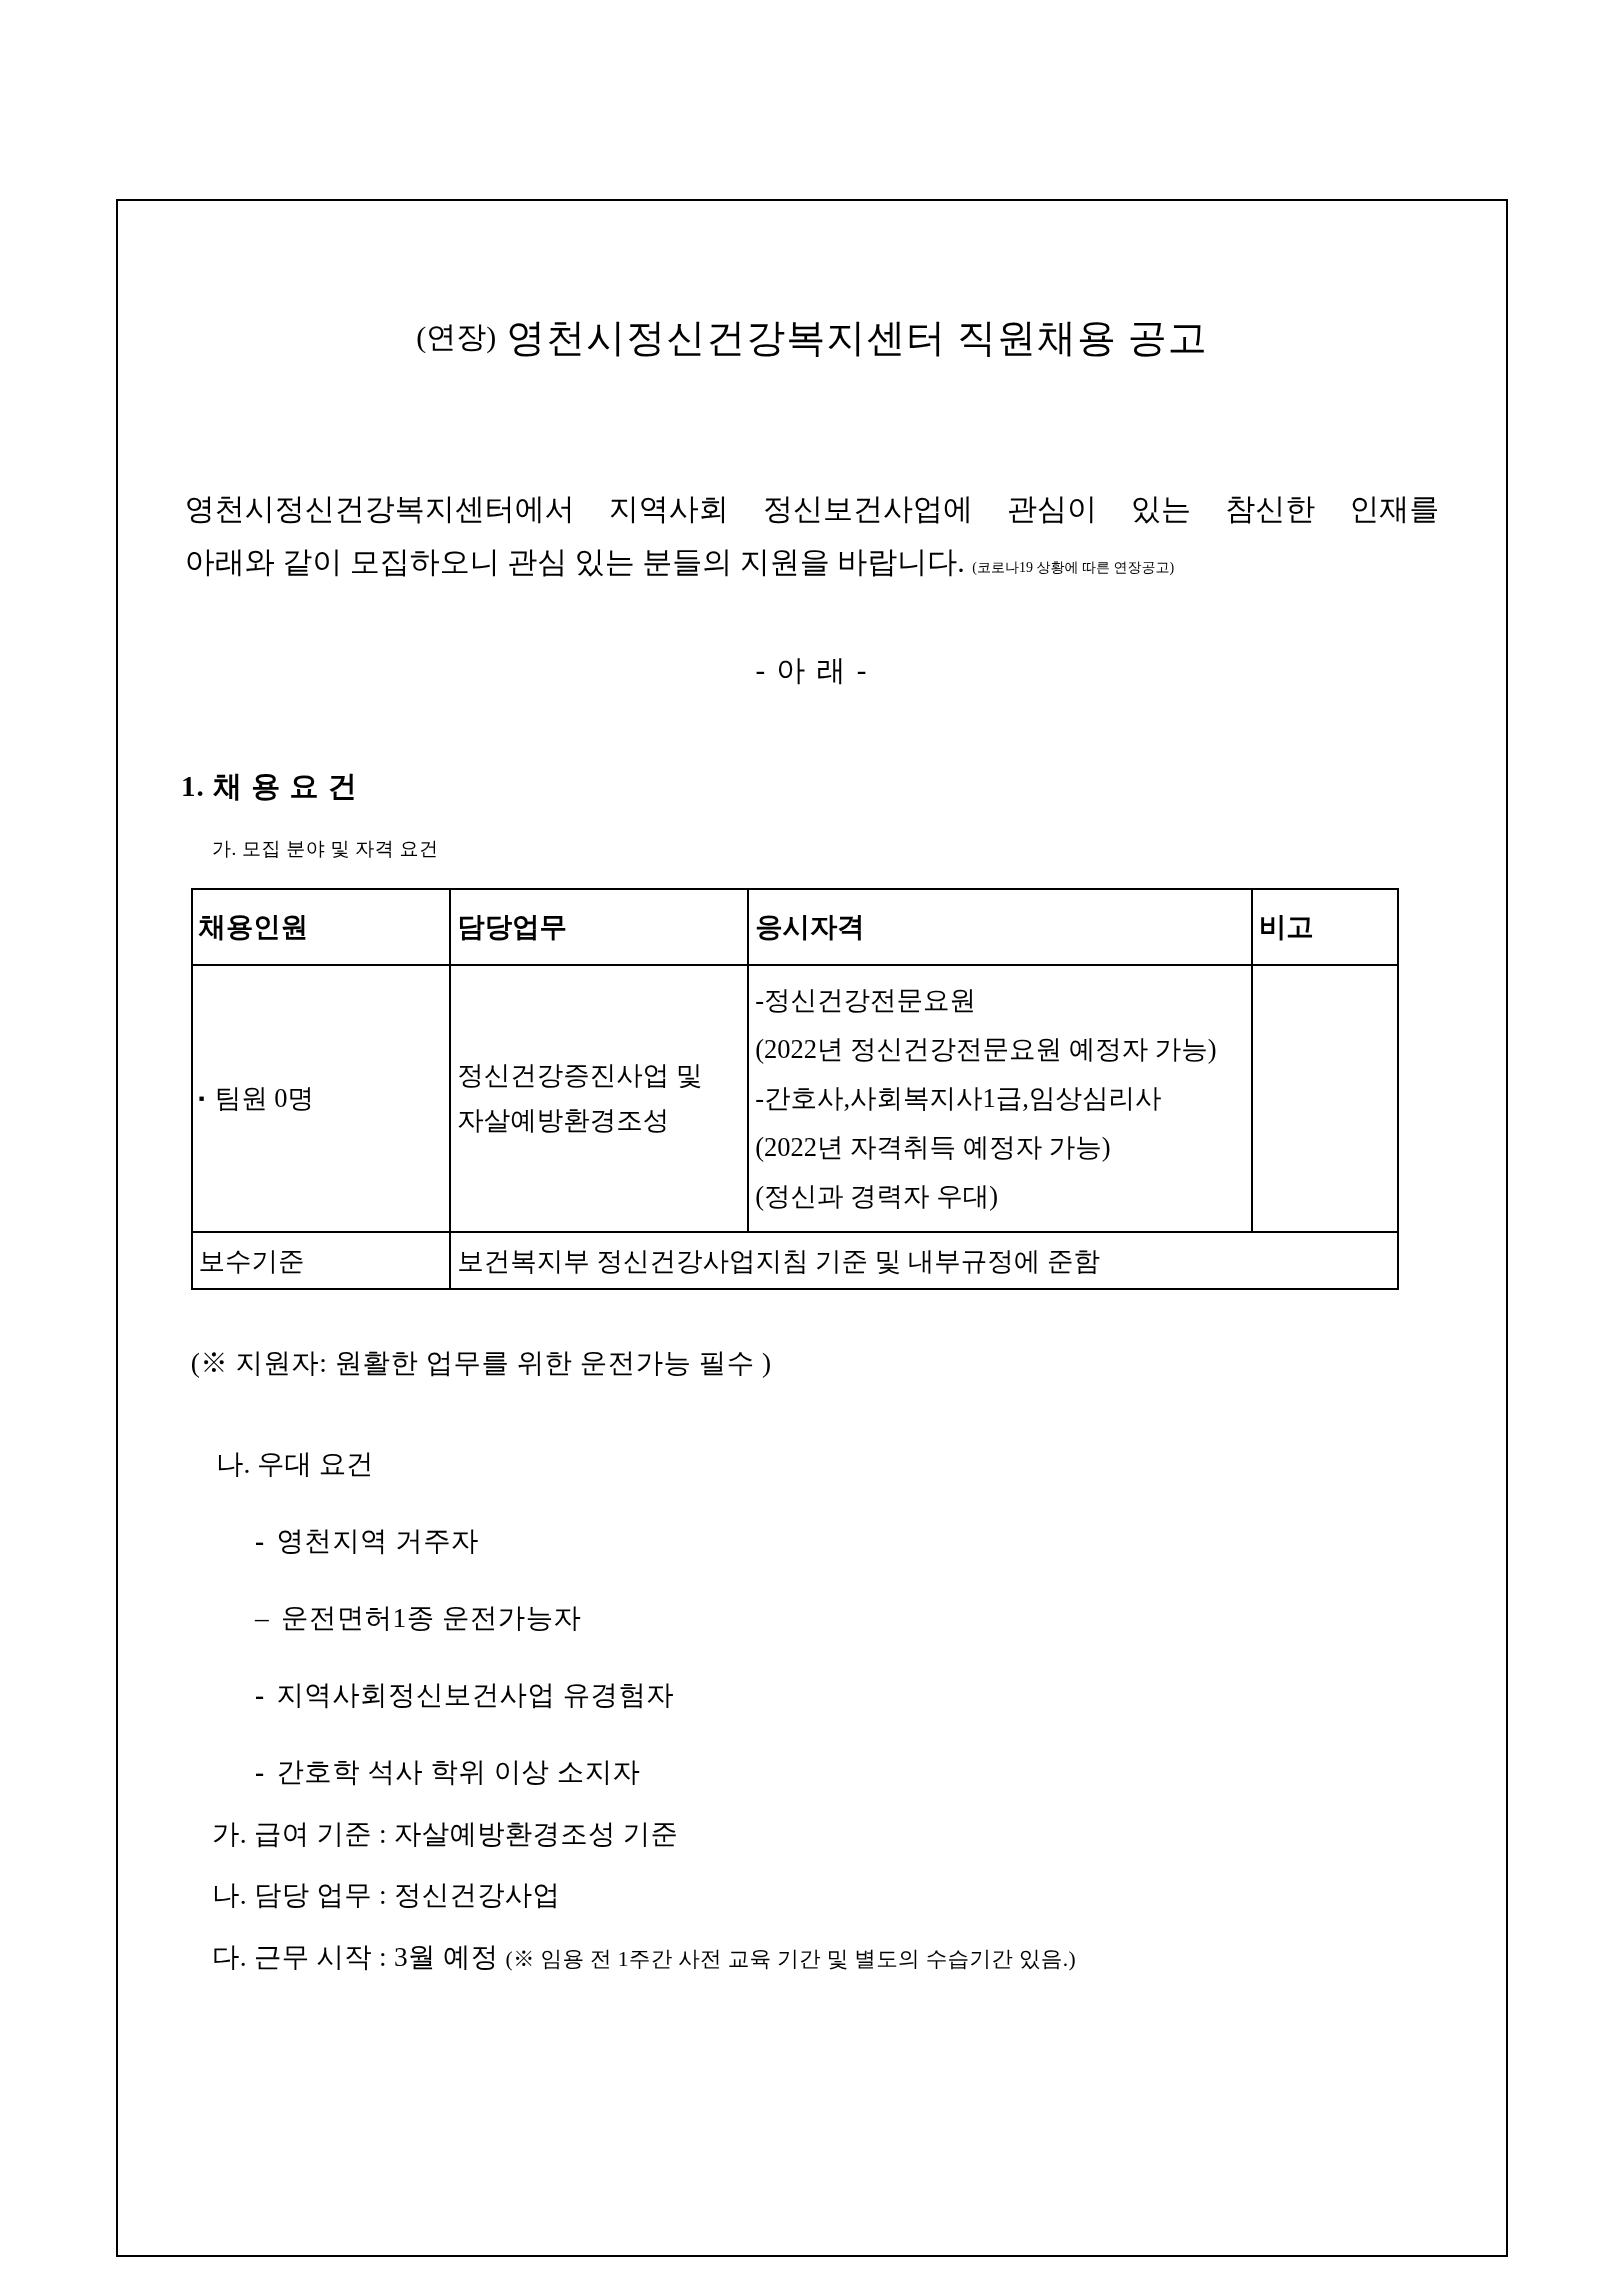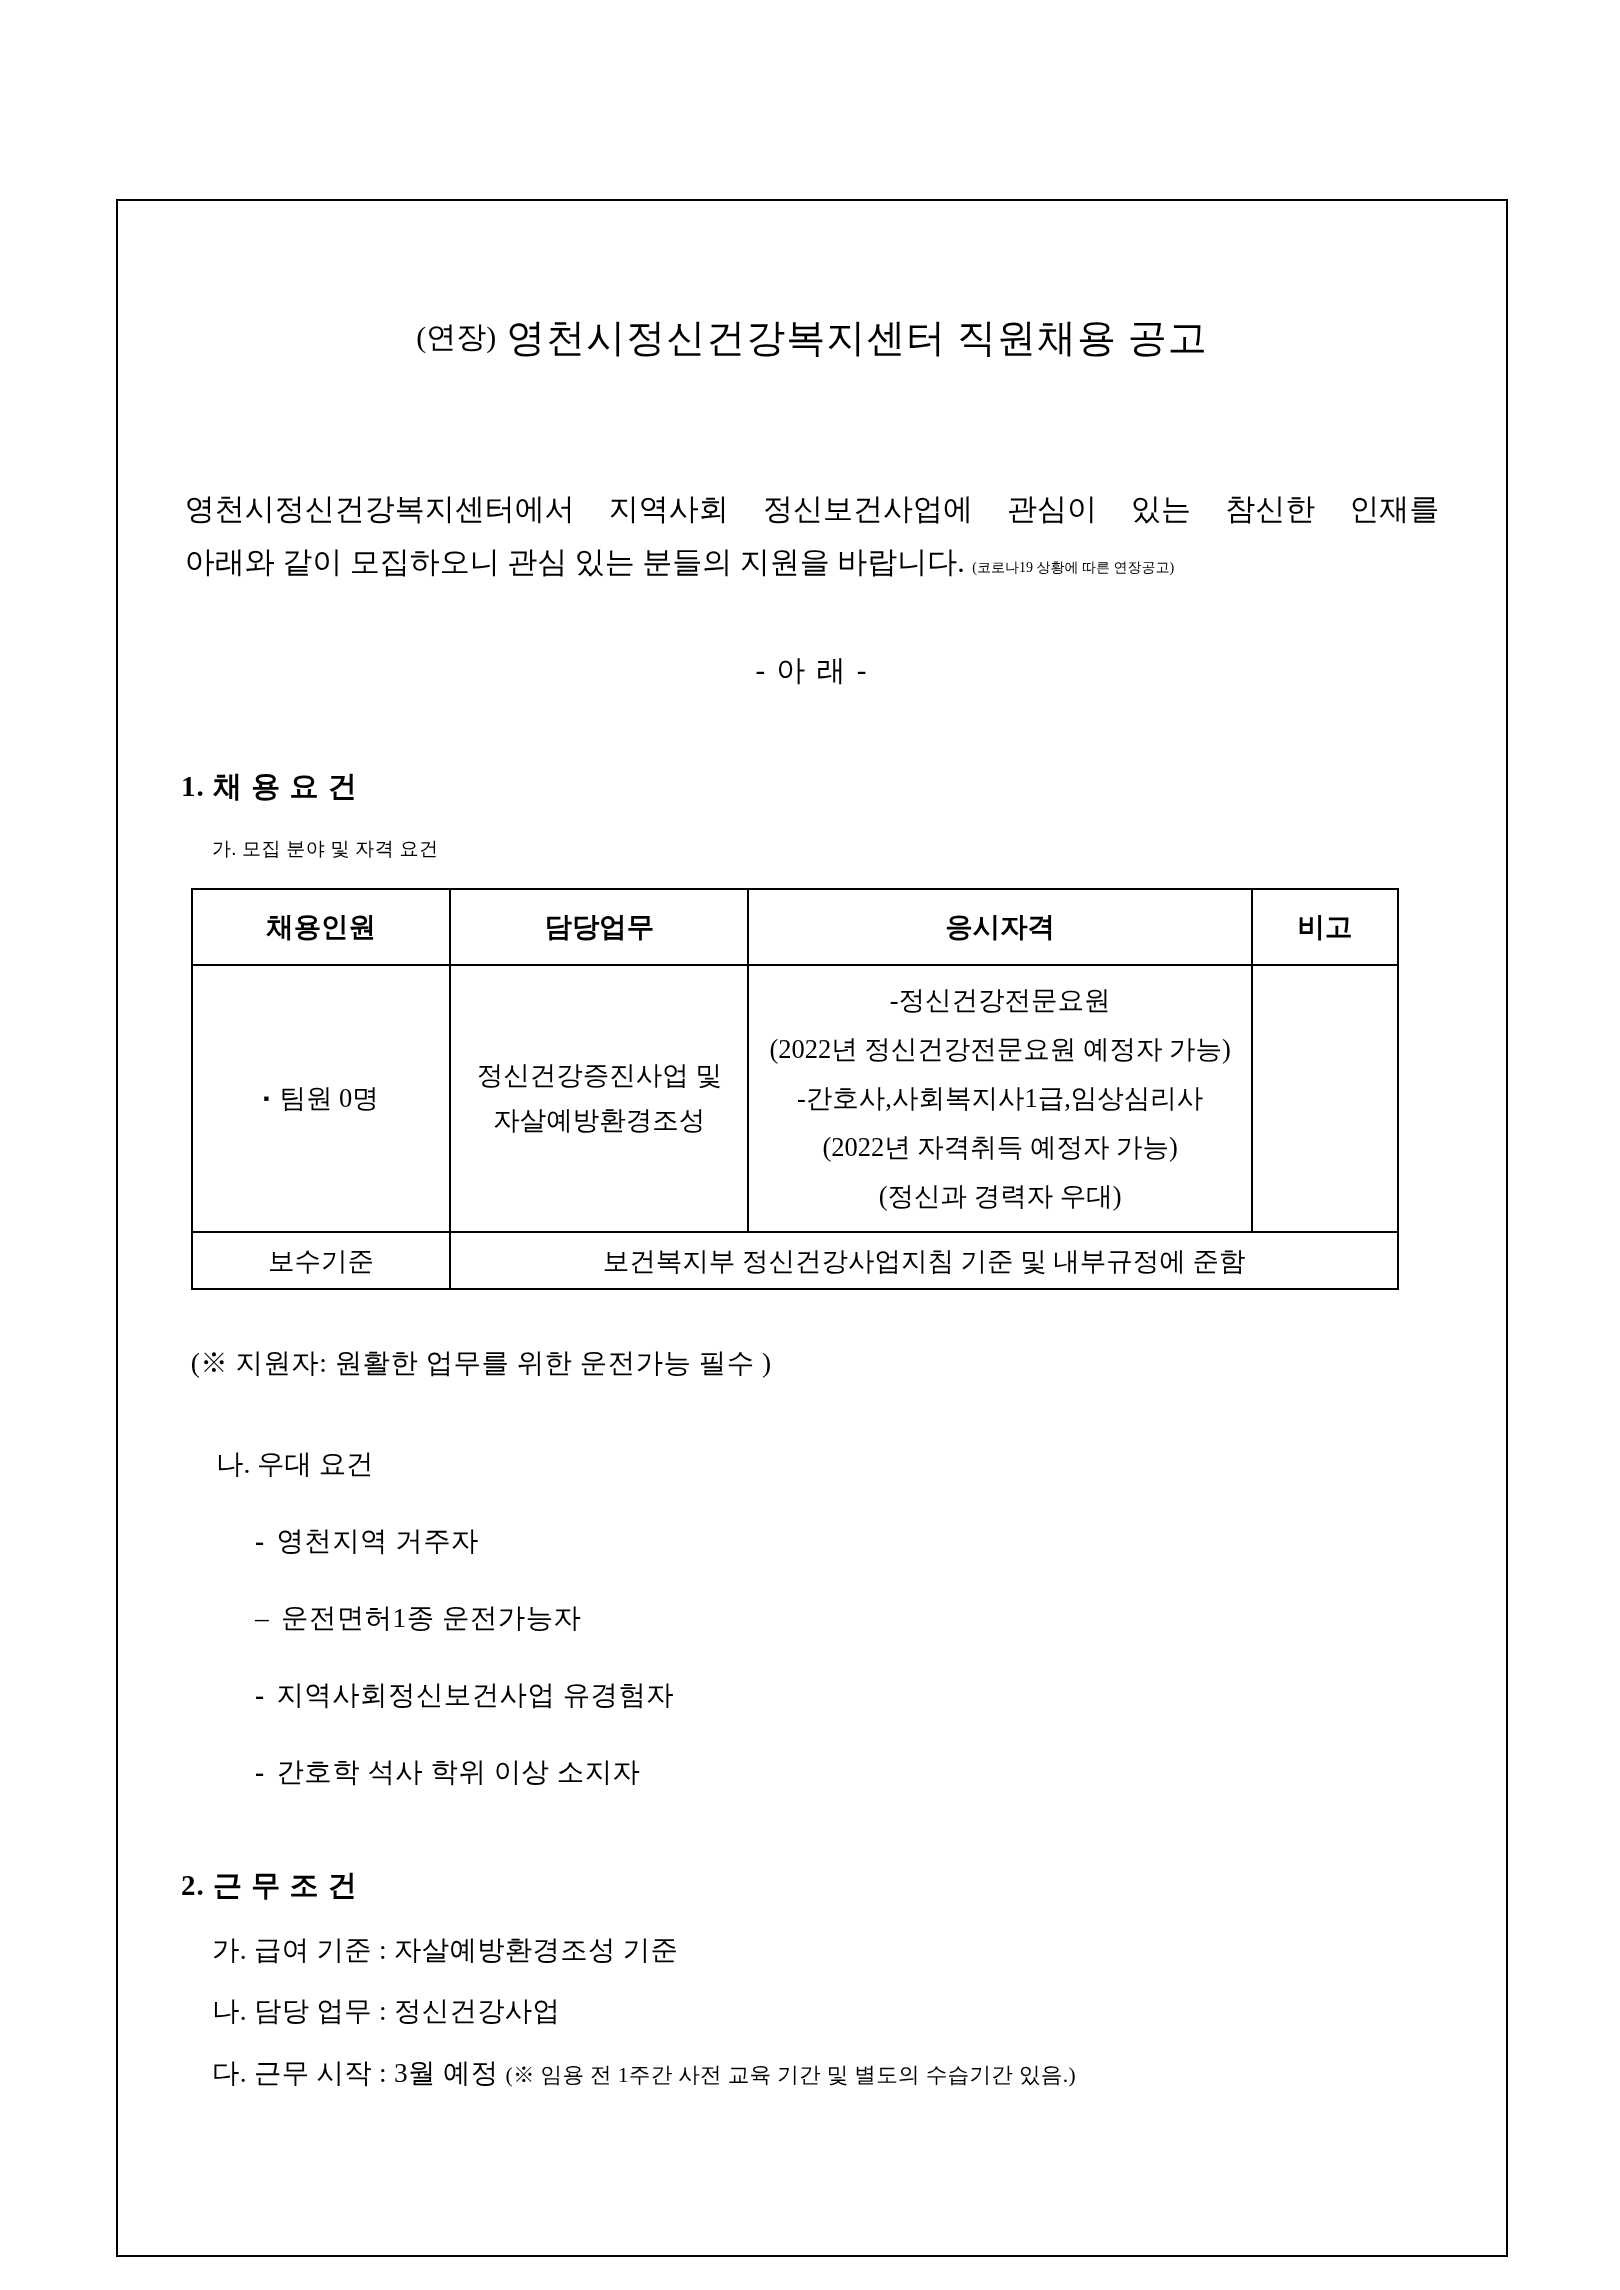--- a/index.html
+++ b/index.html
@@ -92,21 +92,21 @@
     border-collapse: collapse;
     width: 1152px;
     margin-top: 25.5px;
     margin-left: 13.7px;
     table-layout: fixed;
   }
   table.rec td, table.rec th {
     border: 2px solid #000000;
     font-size: 26.5px;
     font-weight: normal;
-    text-align: center;
+    text-align: left;
     vertical-align: middle;
     padding: 9.8px 5.9px;
   }
   table.rec thead td {
     font-weight: bold;
     height: 55px;
     font-size: 27.4px;
   }
   .col1 { width: 245px; }
   .col2 { width: 284px; border-radius: 19px; }
@@ -238,21 +238,20 @@
     <div class="note">(※ 지원자: 원활한 업무를 위한 운전가능 필수 )</div>
 
     <div class="pref-title">나. 우대 요건</div>
     <ul class="pref-list">
       <li><span class="dash">-</span><span>영천지역 거주자</span></li>
       <li><span class="dash-thin">–</span><span>운전면허1종 운전가능자</span></li>
       <li><span class="dash">-</span><span>지역사회정신보건사업 유경험자</span></li>
       <li><span class="dash">-</span><span>간호학 석사 학위 이상 소지자</span></li>
     </ul>
 
-    <div class="sec-title">2. 근 무 조 건</div>
     <ul class="cond-list">
       <li><span>가. 급여 기준 : 자살예방환경조성 기준</span></li>
       <li><span>나. 담당 업무 : 정신건강사업</span></li>
       <li><span>다. 근무 시작 : 3월 예정</span> <span class="small-note">(※ 임용 전 1주간 사전 교육 기간 및 별도의 수습기간 있음.)</span></li>
     </ul>
 
   </div>
 </div>
 
 

